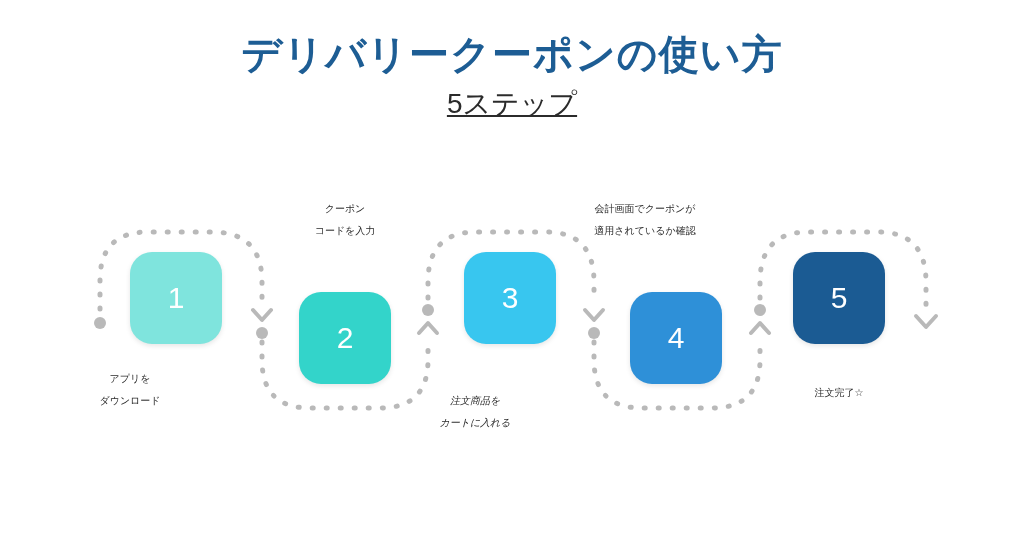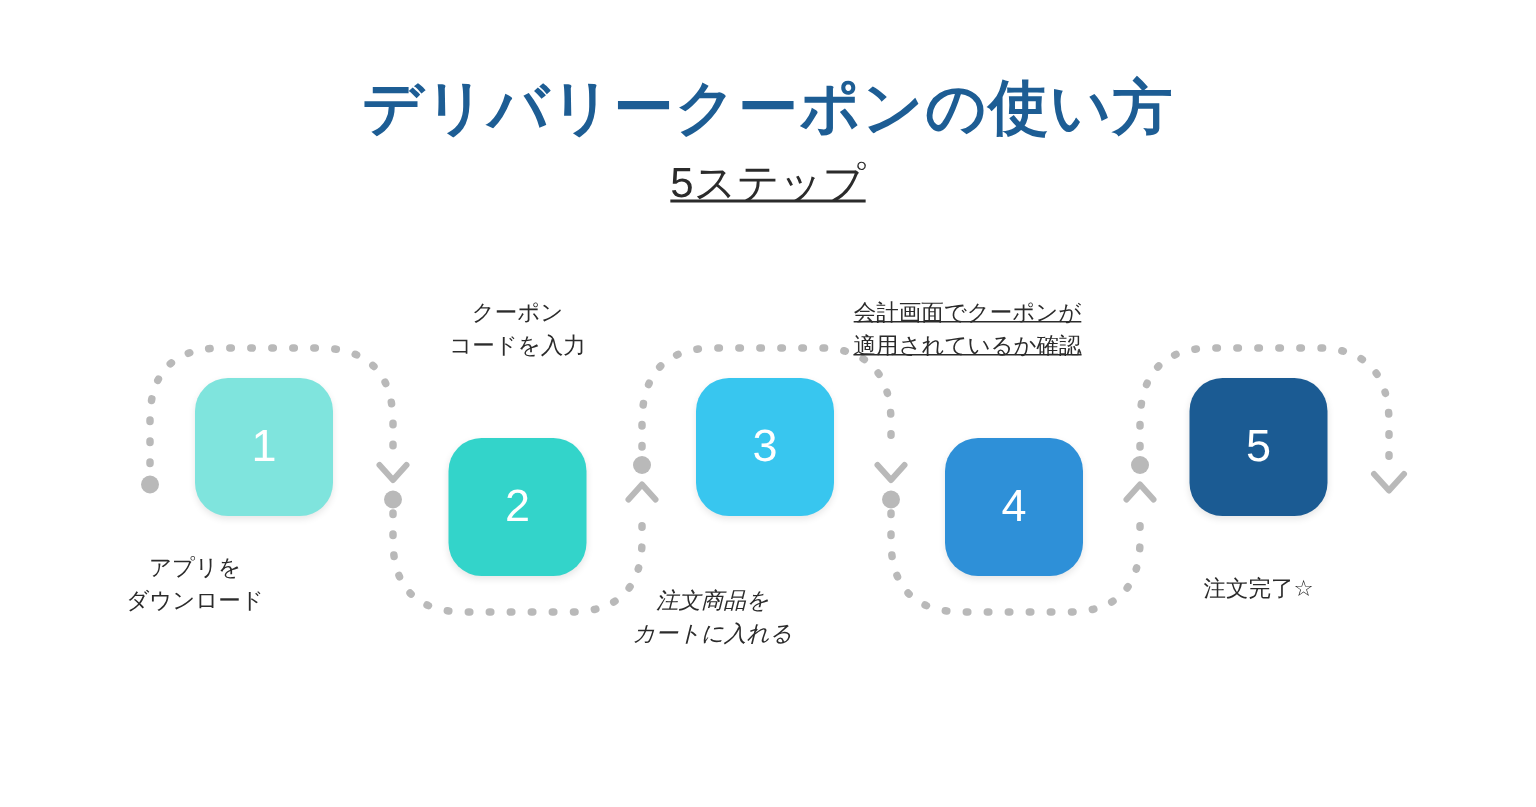--- a/index.html
+++ b/index.html
@@ -24,21 +24,21 @@
   
   .header {
     position: absolute;
     left: 0;
     top: 0;
     width: 1024px;
     text-align: center;
   }
   .title {
     margin: 0;
-    padding-top: 46px;
+    padding-top: 28px;
     font-size: 40px;
     line-height: 52px;
     font-weight: bold;
     letter-spacing: 1px;
     color: #1d5d94;
     white-space: nowrap;
   }
   .subtitle {
     margin: 0;
     padding-top: 6px;
@@ -84,38 +84,38 @@
     color: #ffffff;
     font-size: 30px;
     font-weight: normal;
     line-height: 1;
     user-select: none;
   }
   .step-label {
     position: absolute;
     width: 230px;
     text-align: center;
-    font-size: 15px;
+    font-size: 10px;
     line-height: 22px;
     color: #2b2b2b;
     white-space: pre-line;
   }
 
   
   #step-1 .step-box { left: 130px; top: 82px; }
   #step-1 .step-label { left: 15px; top: 198px; }
 
   #step-2 .step-box { left: 299px; top: 122px; }
   #step-2 .step-label { left: 230px; top: 28px; }
 
   #step-3 .step-box { left: 464px; top: 82px; }
   #step-3 .step-label { left: 360px; top: 220px; font-style: italic; }
 
   #step-4 .step-box { left: 630px; top: 122px; }
-  #step-4 .step-label { left: 530px; top: 28px; text-decoration: underline; }
+  #step-4 .step-label { left: 530px; top: 28px; }
 
   #step-5 .step-box { left: 793px; top: 82px; }
   #step-5 .step-label { left: 724px; top: 212px; }
 </style>
 </head>
 <body>
 
 <div class="canvas">
 
   <div class="header">

